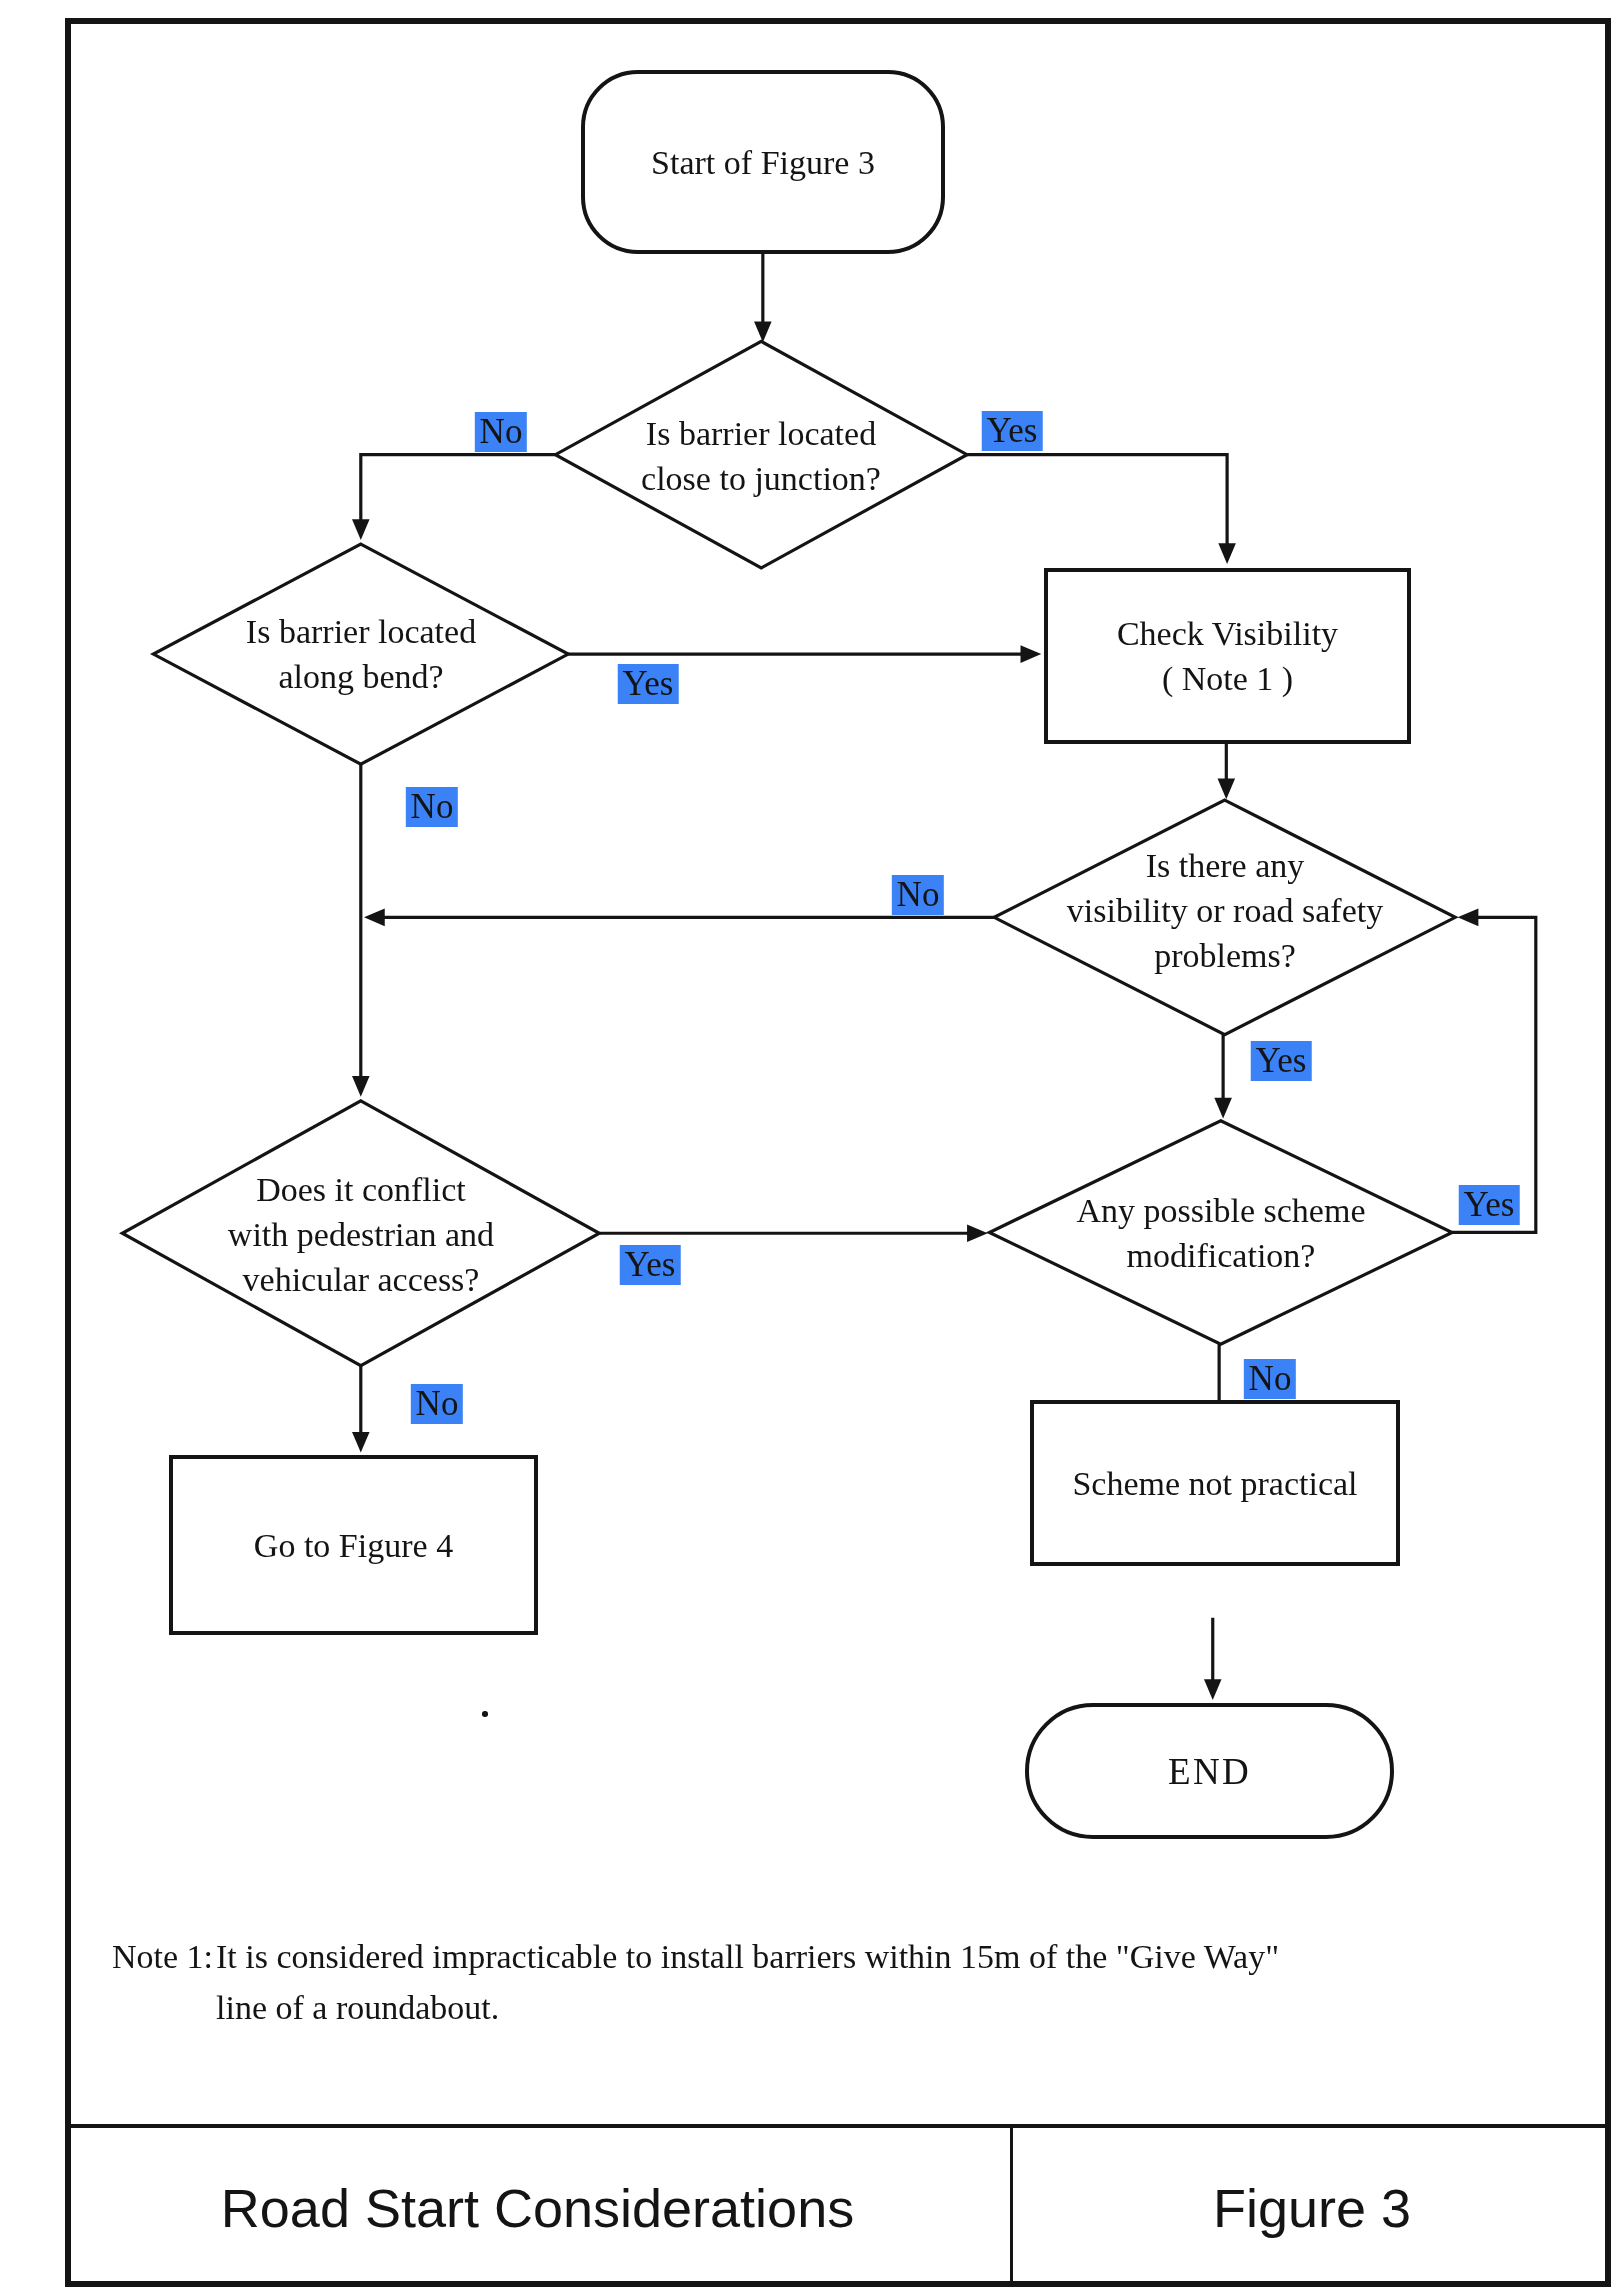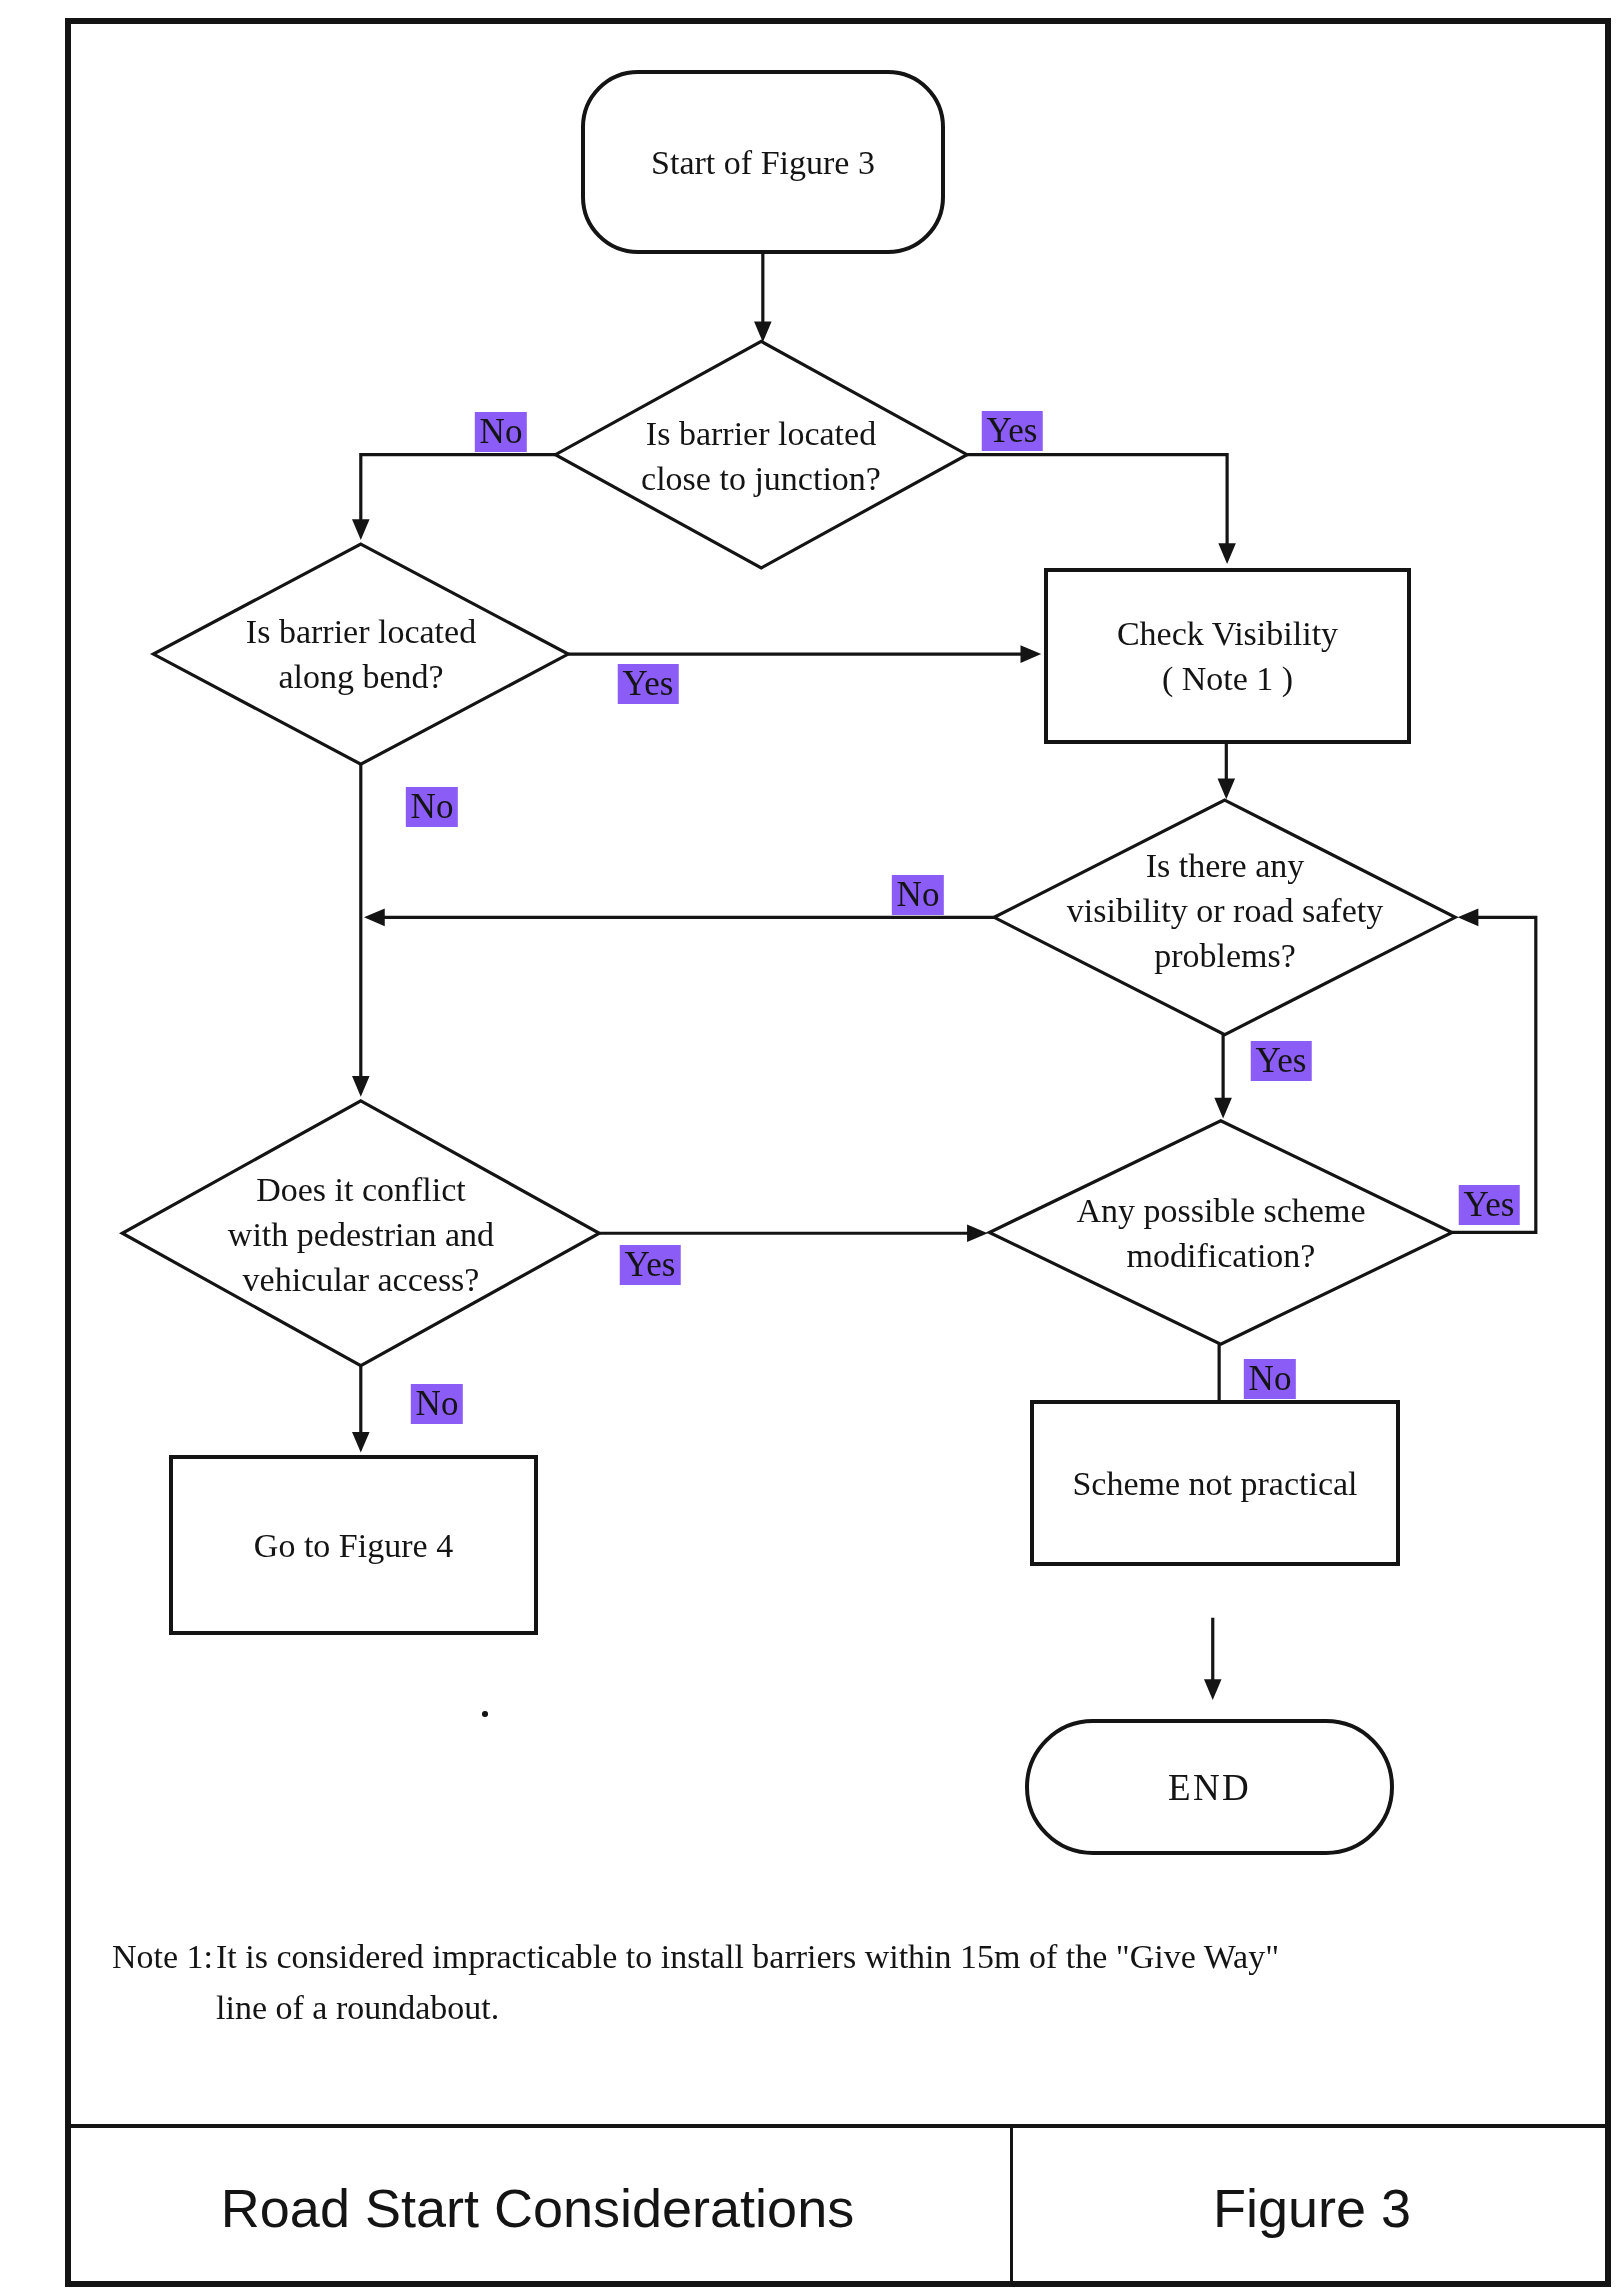--- a/index.html
+++ b/index.html
@@ -22,21 +22,21 @@
     text-align:center;font-size:34px;line-height:45px;
   }
   .node.rect{border:4.8px solid #141414;}
   .node.stadium{border:4px solid #141414;}
   .dtext{
     position:absolute;transform:translate(-50%,-50%);
     text-align:center;font-size:34px;line-height:45px;white-space:nowrap;
   }
   .lbl{
     position:absolute;transform:translate(-50%,-50%);
-    font-size:35px;white-space:nowrap;background:#8b5cf6;padding:0 4.8px;
+    font-size:35px;white-space:nowrap;background:#3b82f6;padding:0 4.8px;
   }
   .end-text{font-size:37px;letter-spacing:2.4px;}
   .note{
     position:absolute;left:112px;top:1931px;
     display:flex;gap:3px;font-size:34px;line-height:51px;
   }
   .note .nlines div{white-space:nowrap;}
   .footer{
     position:absolute;left:65px;top:2124px;width:1546px;height:163px;
     box-sizing:border-box;border-top:4.8px solid #141414;
@@ -138,21 +138,21 @@
   </div>
 
   <div class="node rect" style="left:169px;top:1455px;width:369px;height:180px;">
     <div>Go to Figure 4</div>
   </div>
 
   <div class="node rect" style="left:1030px;top:1400px;width:370px;height:166px;">
     <div>Scheme not practical</div>
   </div>
 
-  <div class="node stadium" style="left:1025px;top:1703px;width:369px;height:136px;border-radius:68px;margin-top:16px;">
+  <div class="node stadium" style="left:1025px;top:1703px;width:369px;height:136px;border-radius:68px;">
     <div class="end-text">END</div>
   </div>
 
   <div class="dtext" style="left:761px;top:456px;">
     <div>Is barrier located</div>
     <div>close to junction?</div>
   </div>
 
   <div class="dtext" style="left:361px;top:654px;">
     <div>Is barrier located</div>

